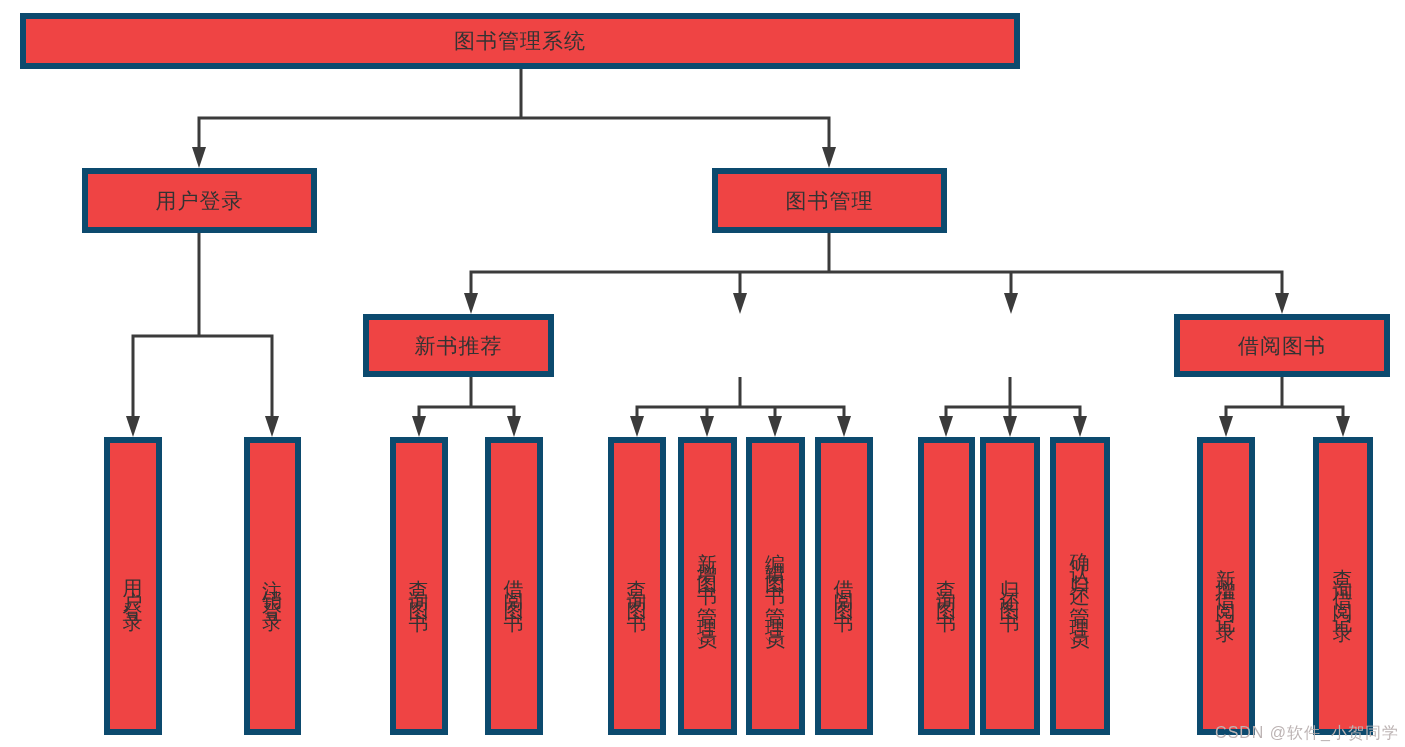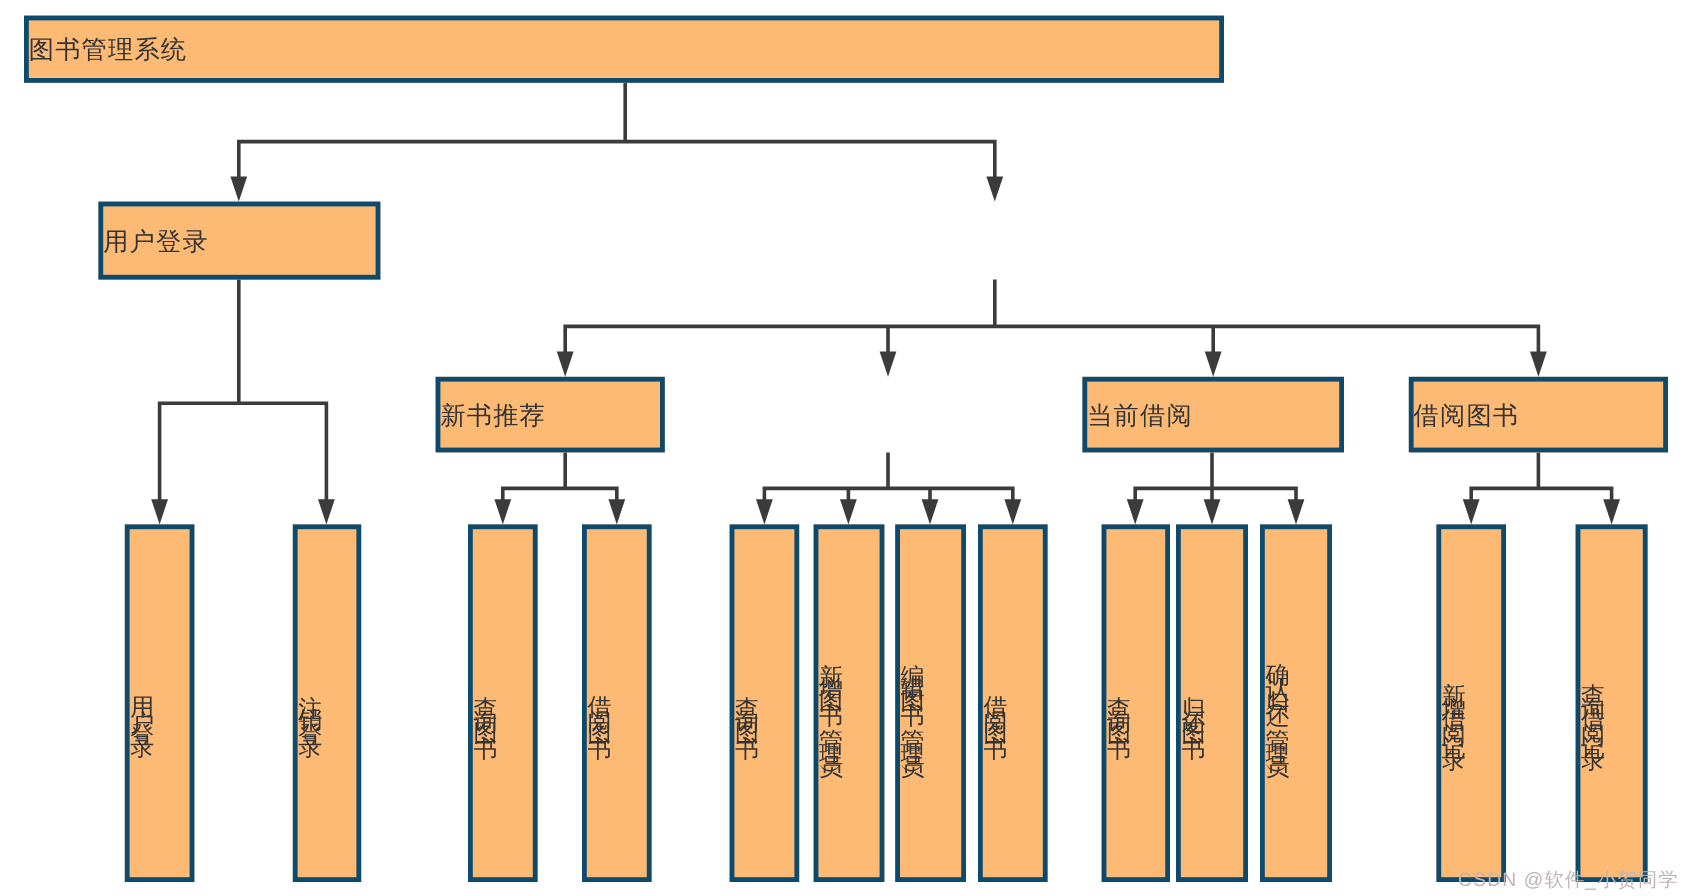--- a/index.html
+++ b/index.html
@@ -12,25 +12,26 @@
     overflow: hidden;
   }
   #connectors {
     position: absolute;
     left: 0; top: 0;
     width: 1405px; height: 747px;
   }
   .node {
     position: absolute;
     box-sizing: border-box;
-    border: 4px solid #0c4a6e;
-    background: #fdba74;
+    border: 6px solid #0c4a6e;
+    background: #ef4444;
     color: #333333;
     display: flex;
     align-items: center;
+    justify-content: center;
     z-index: 2;
   }
   .node.h span {
     font-size: 21px;
     letter-spacing: 1px;
     white-space: nowrap;
   }
   .node.v span {
     writing-mode: vertical-rl;
     text-orientation: mixed;
@@ -107,26 +108,26 @@
     </g>
   </svg>
 
   <div class="node h" style="left:20px;top:13px;width:1000px;height:56px">
     <span>图书管理系统</span>
   </div>
 
   <div class="node h" style="left:82px;top:168px;width:235px;height:65px">
     <span>用户登录</span>
   </div>
+  <div class="node h" style="left:712px;top:168px;width:235px;height:65px">
+    <span>图书管理</span>
+  </div>
 
   <div class="node h" style="left:363px;top:314px;width:191px;height:63px">
     <span>新书推荐</span>
-  </div>
-  <div class="node h" style="left:902px;top:314px;width:218px;height:63px">
-    <span>当前借阅</span>
   </div>
   <div class="node h" style="left:1174px;top:314px;width:216px;height:63px">
     <span>借阅图书</span>
   </div>
 
   <div class="node v" style="left:104px;top:437px;width:58px;height:298px">
     <span>用户登录</span>
   </div>
   <div class="node v" style="left:244px;top:437px;width:57px;height:298px">
     <span>注销登录</span>

